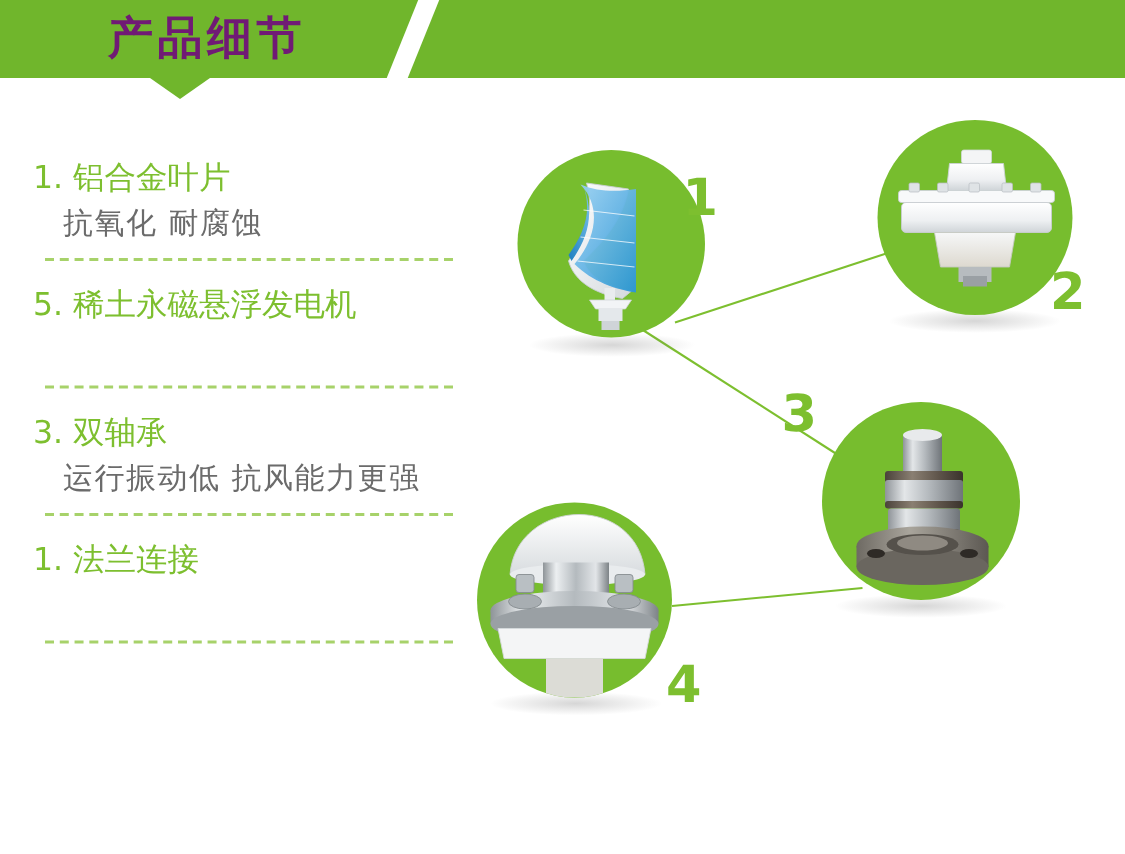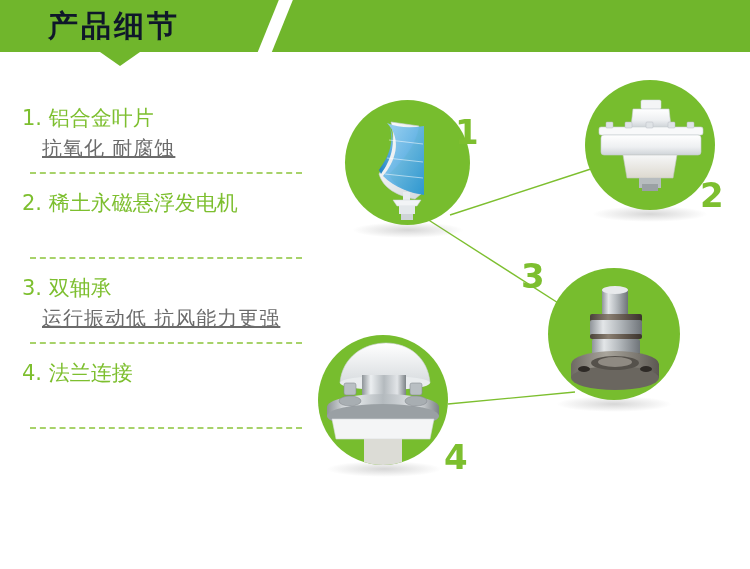--- a/index.html
+++ b/index.html
@@ -10,22 +10,22 @@
     overflow:hidden;position:relative;
   }
   #page{position:relative;width:750px;height:569px;}
 
   
   .banner{
     position:absolute;left:0;top:0;width:750px;height:52px;
     background:#70b62c;
   }
   .banner-title{
-    position:absolute;left:48px;top:7px;
-    font-size:30px;line-height:38px;font-weight:700;color:#0f172a;
+    position:absolute;left:72px;top:7px;
+    font-size:30px;line-height:38px;font-weight:700;color:#701a75;
     letter-spacing:3px;
     font-family:"DejaVu Sans","Liberation Sans",sans-serif;
   }
   .banner-slash{
     position:absolute;left:268px;top:-6px;
     width:13px;height:68px;background:#ffffff;
     transform:rotate(22deg);transform-origin:center;
   }
   .banner-notch{
     position:absolute;left:100px;top:52px;
@@ -39,21 +39,21 @@
   .features{position:absolute;left:0;top:104px;width:330px;}
   .feature{position:relative;height:85px;}
   .feature-title{
     position:absolute;left:22px;top:0;
     font-size:21px;line-height:28px;font-weight:400;
     color:#7dbf2f;letter-spacing:0px;white-space:nowrap;
   }
   .feature-sub{
     position:absolute;left:42px;top:30px;
     font-size:20px;line-height:28px;color:#6b6b6b;
-    white-space:nowrap;letter-spacing:1px;text-decoration:underline;
+    white-space:nowrap;letter-spacing:1px;
   }
   .feature-rule{
     position:absolute;left:30px;top:68px;width:272px;height:0;
     border-top:2px dashed #a7d26a;
   }
   .conn-svg{position:absolute;left:0;top:0;width:450px;height:420px;}
 
   .photo-circle{
     position:absolute;border-radius:50%;
     background:#77bd2e;overflow:hidden;
@@ -101,32 +101,32 @@
 
   <div class="features">
 
     <div class="feature">
       <div class="feature-title">1. 铝合金叶片</div>
       <div class="feature-sub">抗氧化  耐腐蚀</div>
       <div class="feature-rule"></div>
     </div>
 
     <div class="feature">
-      <div class="feature-title">2. 稀土永磁悬浮发电机</div>
+      <div class="feature-title">5. 稀土永磁悬浮发电机</div>
       <div class="feature-rule"></div>
     </div>
 
     <div class="feature">
       <div class="feature-title">3. 双轴承</div>
       <div class="feature-sub">运行振动低  抗风能力更强</div>
       <div class="feature-rule"></div>
     </div>
 
     <div class="feature">
-      <div class="feature-title">4. 法兰连接</div>
+      <div class="feature-title">1. 法兰连接</div>
       <div class="feature-rule"></div>
     </div>
 
   </div>
 
   <svg class="conn-svg" style="position:absolute;left:0;top:0;width:750px;height:569px;">
 
     <line x1="450" y1="215" x2="600" y2="166" stroke="#7dbf2f" stroke-width="1.4"></line>
 
     <line x1="427" y1="219" x2="566" y2="308" stroke="#7dbf2f" stroke-width="1.4"></line>

